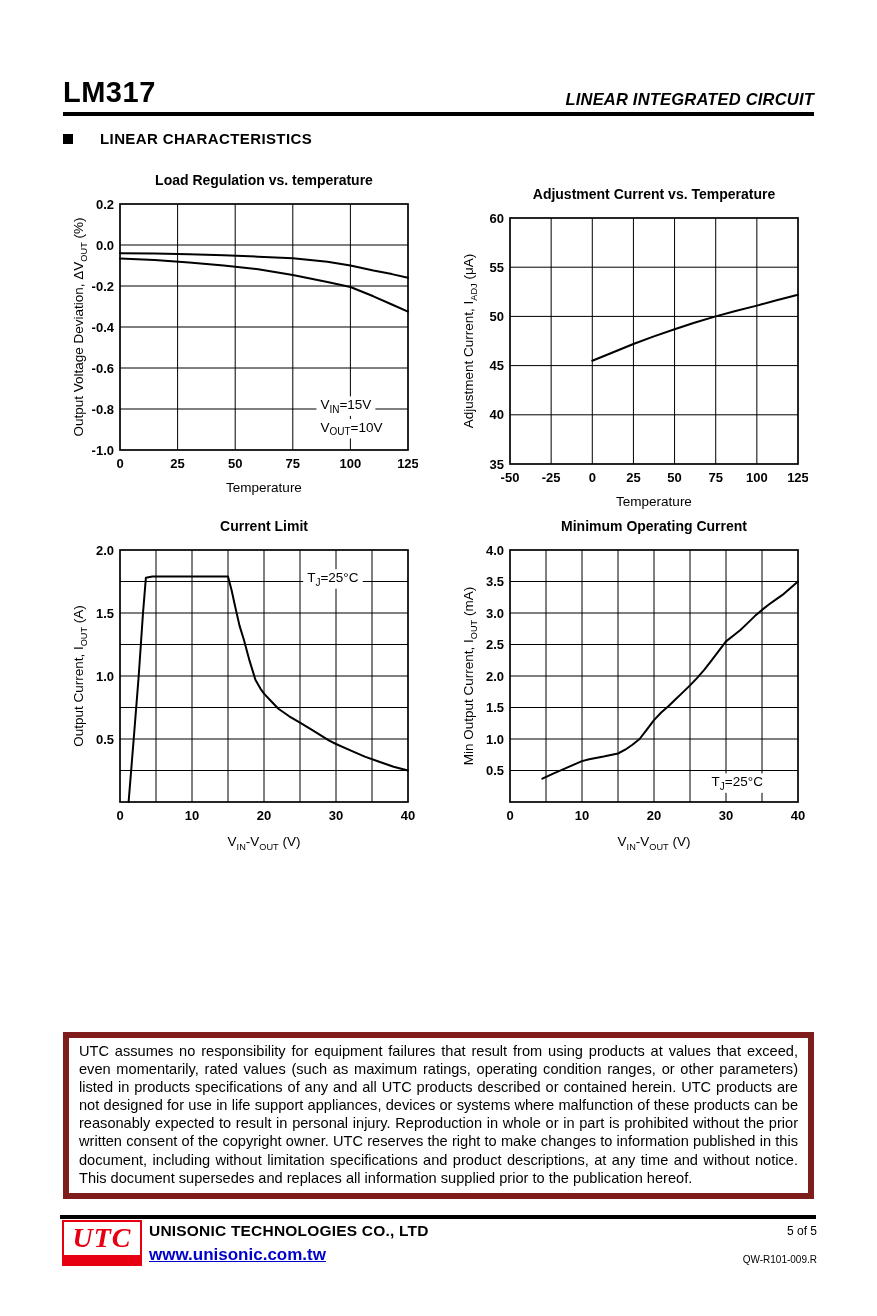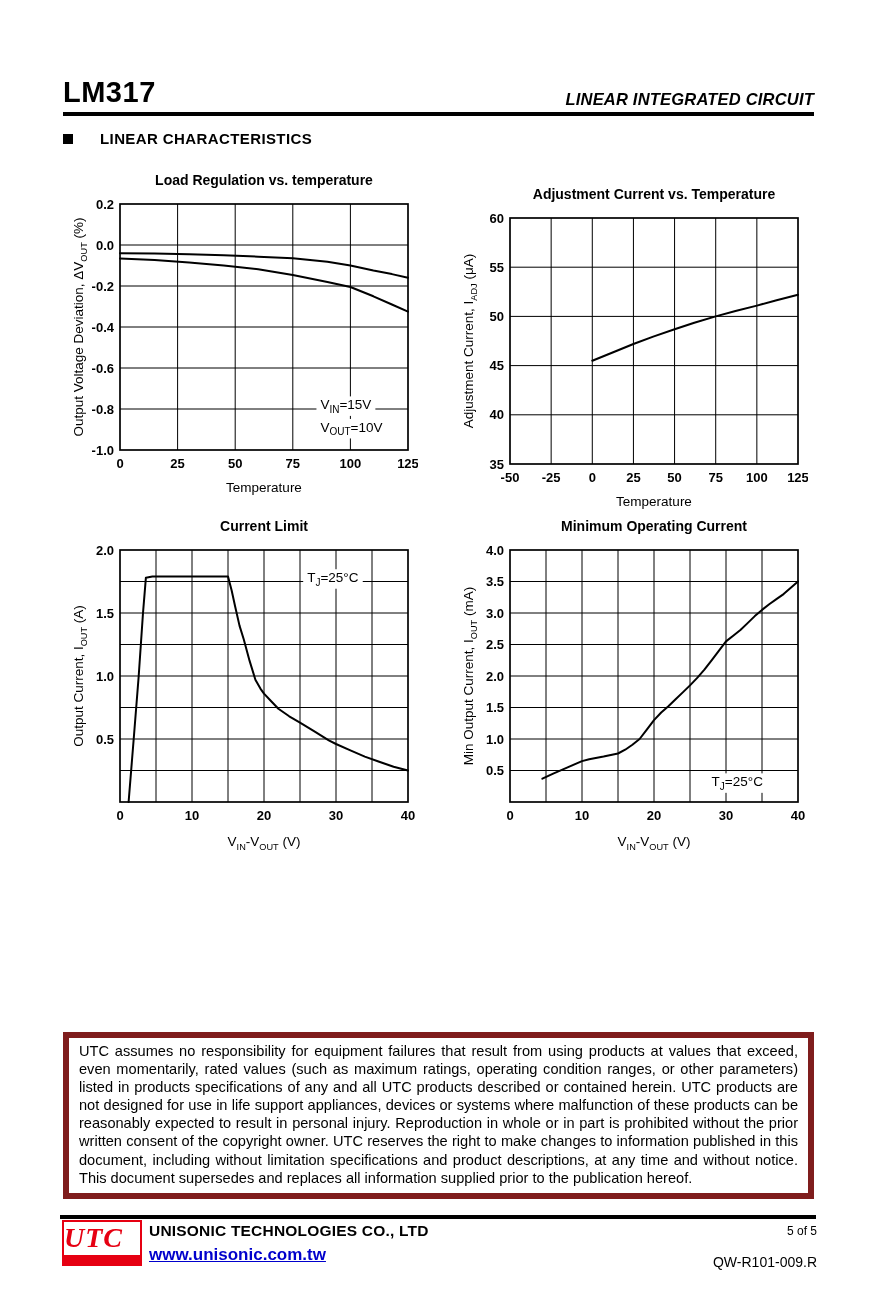--- a/index.html
+++ b/index.html
@@ -35,27 +35,27 @@
   
   .disclaimer{position:absolute;left:63px;top:1032px;width:751px;box-sizing:border-box;
               border:6px solid #7f1d1d;padding:4px 10px 6px 10px;}
   .disclaimer p{margin:0;font-size:14.6px;line-height:1.24;text-align:justify;}
 
   
   .footer-rule{position:absolute;left:60px;top:1215px;width:756px;height:3.5px;background:#000;}
   .logo{position:absolute;left:62px;top:1220px;width:80px;height:46px;border:2px solid #e60012;
         box-sizing:border-box;background:#fff;}
   .logo-text{font-family:"Liberation Serif","DejaVu Serif",serif;font-style:italic;font-weight:bold;
-             color:#e60012;font-size:28px;line-height:31px;text-align:left;letter-spacing:1px;}
+             color:#e60012;font-size:28px;line-height:31px;text-align:center;letter-spacing:1px;}
   .logo-bar{position:absolute;left:0;bottom:0;width:100%;height:9px;background:#e60012;}
   .company{position:absolute;left:149px;top:1222px;font-size:15.5px;font-weight:bold;letter-spacing:0.2px;}
   .website{position:absolute;left:149px;top:1245px;font-size:17px;font-weight:bold;
            color:#0000cc;text-decoration:underline;}
   .page-ind{position:absolute;right:60px;top:1224px;font-size:12px;}
-  .doc-code{position:absolute;right:60px;top:1254px;font-size:14px;}
+  .doc-code{position:absolute;right:60px;top:1254px;font-size:10px;}
 </style>
 </head>
 <body>
 
 <div id="page">
 
   <div class="hdr-part">LM317</div>
   <div class="hdr-doc">LINEAR INTEGRATED CIRCUIT</div>
   <div class="hdr-rule"></div>
 

